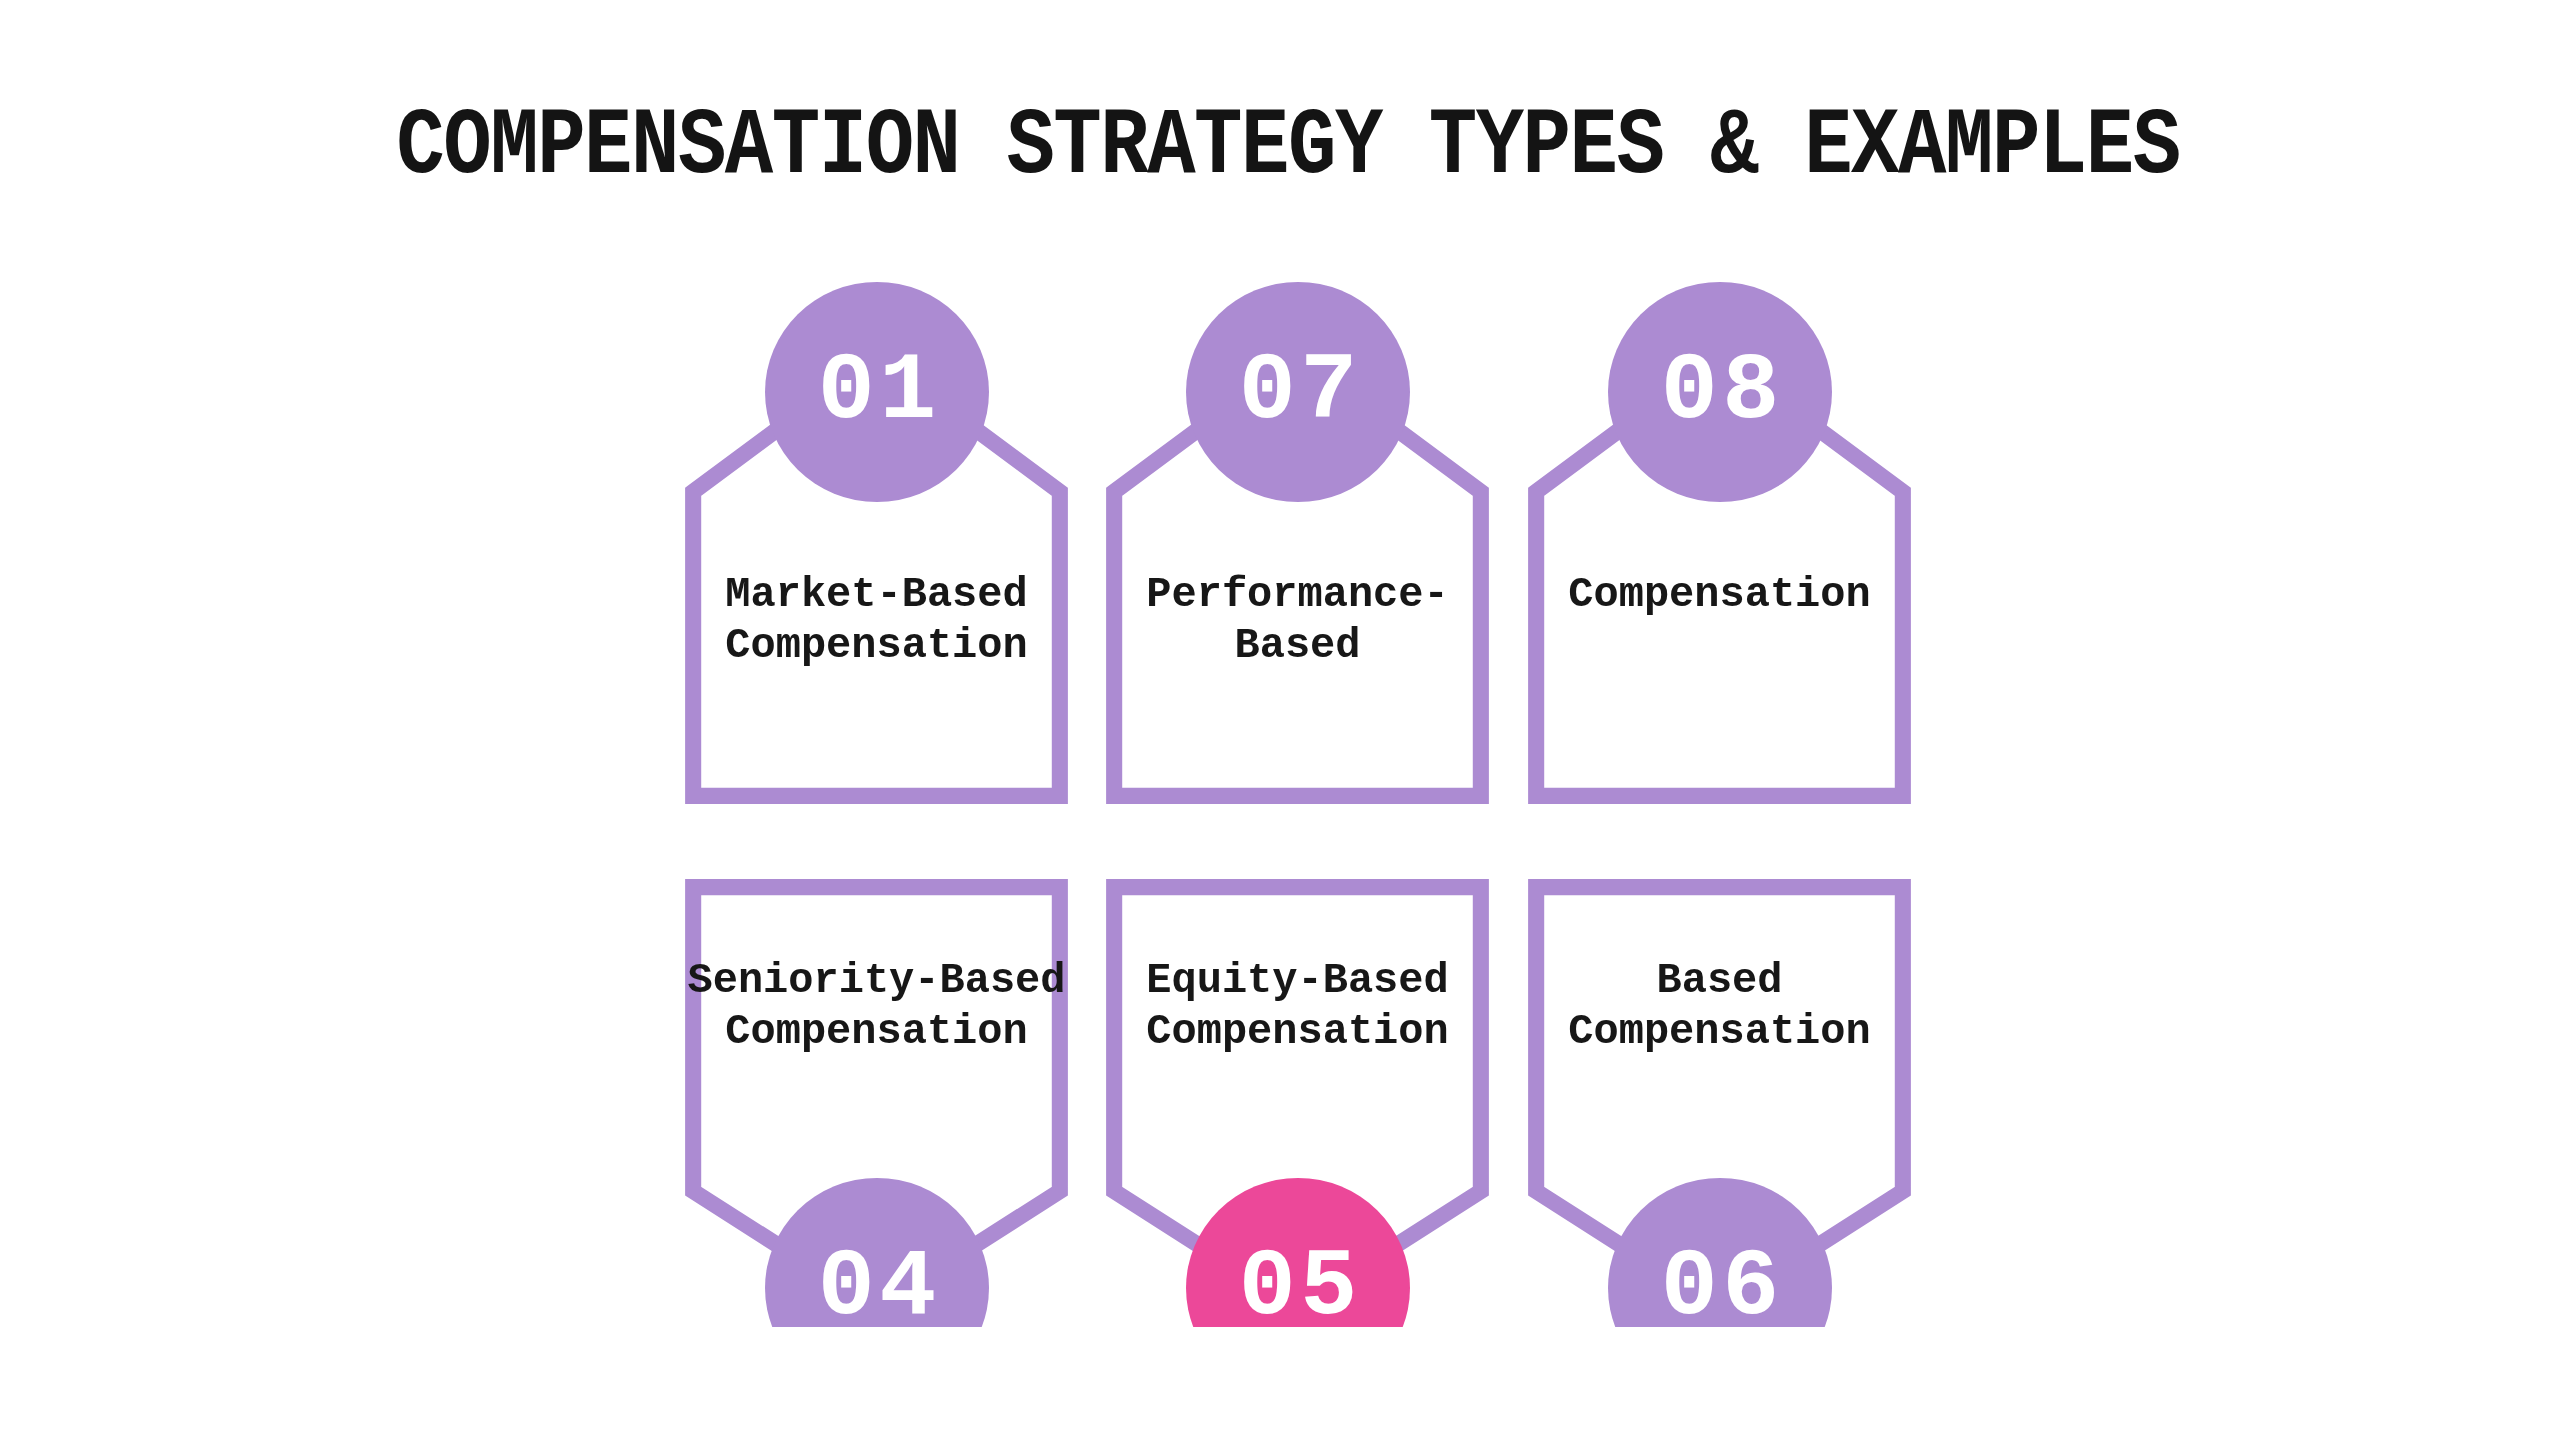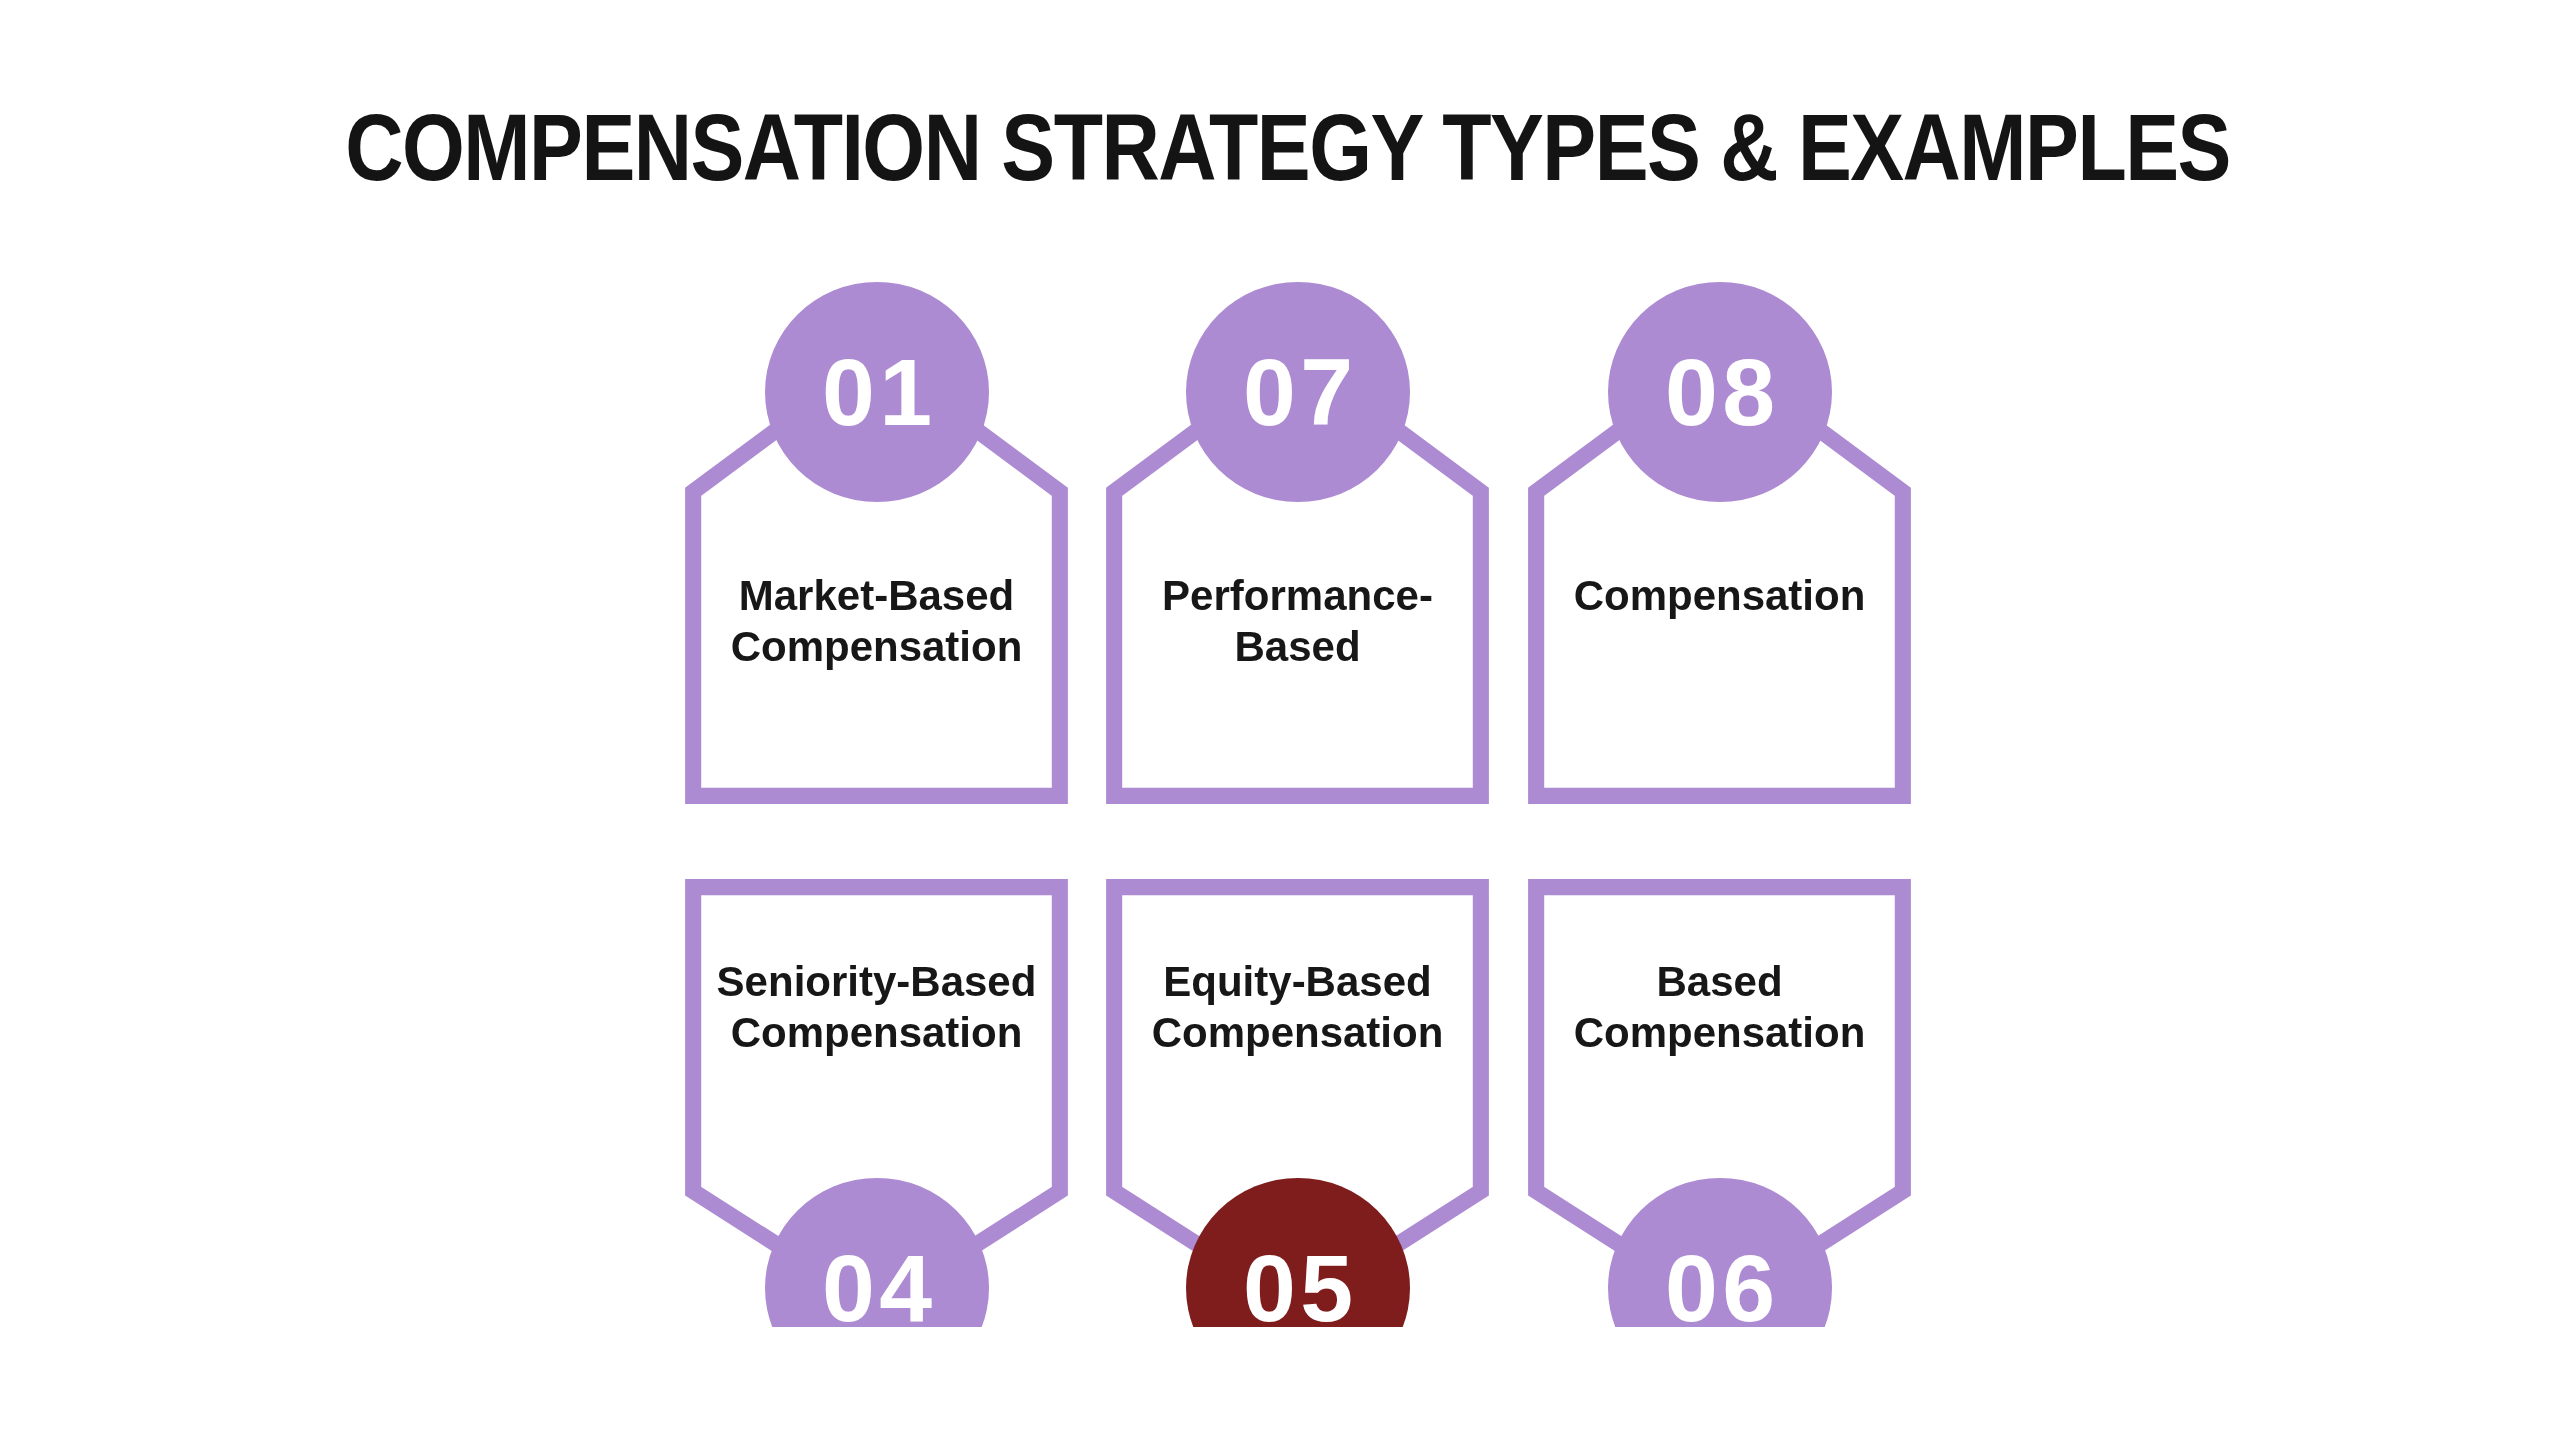--- a/index.html
+++ b/index.html
@@ -7,20 +7,21 @@
     padding: 0;
     background: #ffffff;
     font-family: "Liberation Sans", sans-serif;
   }
   .canvas {
     position: relative;
     width: 2576px;
     height: 1327px;
     background: #ffffff;
     overflow: hidden;
+    font-family: Liberation Mono, monospace;
   }
   .title {
     position: absolute;
     top: 100px;
     left: 0;
     right: 0;
     text-align: center;
     font-size: 95px;
     line-height: 95px;
     font-weight: 800;
@@ -142,21 +143,21 @@
     <div class="label label-bottom">
       <div>Seniority-Based</div>
       <div>Compensation</div>
     </div>
   </div>
 
   <div class="col col-2">
     <svg class="shape shape-bottom" viewBox="0 0 428 530">
       <polygon points="9,18 419,18 419,358 214,489 9,358" fill="#ffffff" stroke-width="18" stroke-linejoin="miter" stroke="#AC8BD2"></polygon>
     </svg>
-    <div class="badge badge-bottom" style="background-color: #7f1d1d; justify-content: center;">
+    <div class="badge badge-bottom" style="background-color: #ec4899; justify-content: center;">
       <span class="num">05</span>
     </div>
     <div class="label label-bottom">
       <div>Equity-Based</div>
       <div>Compensation</div>
     </div>
   </div>
 
   <div class="col col-3">
     <svg class="shape shape-bottom" viewBox="0 0 428 530">

